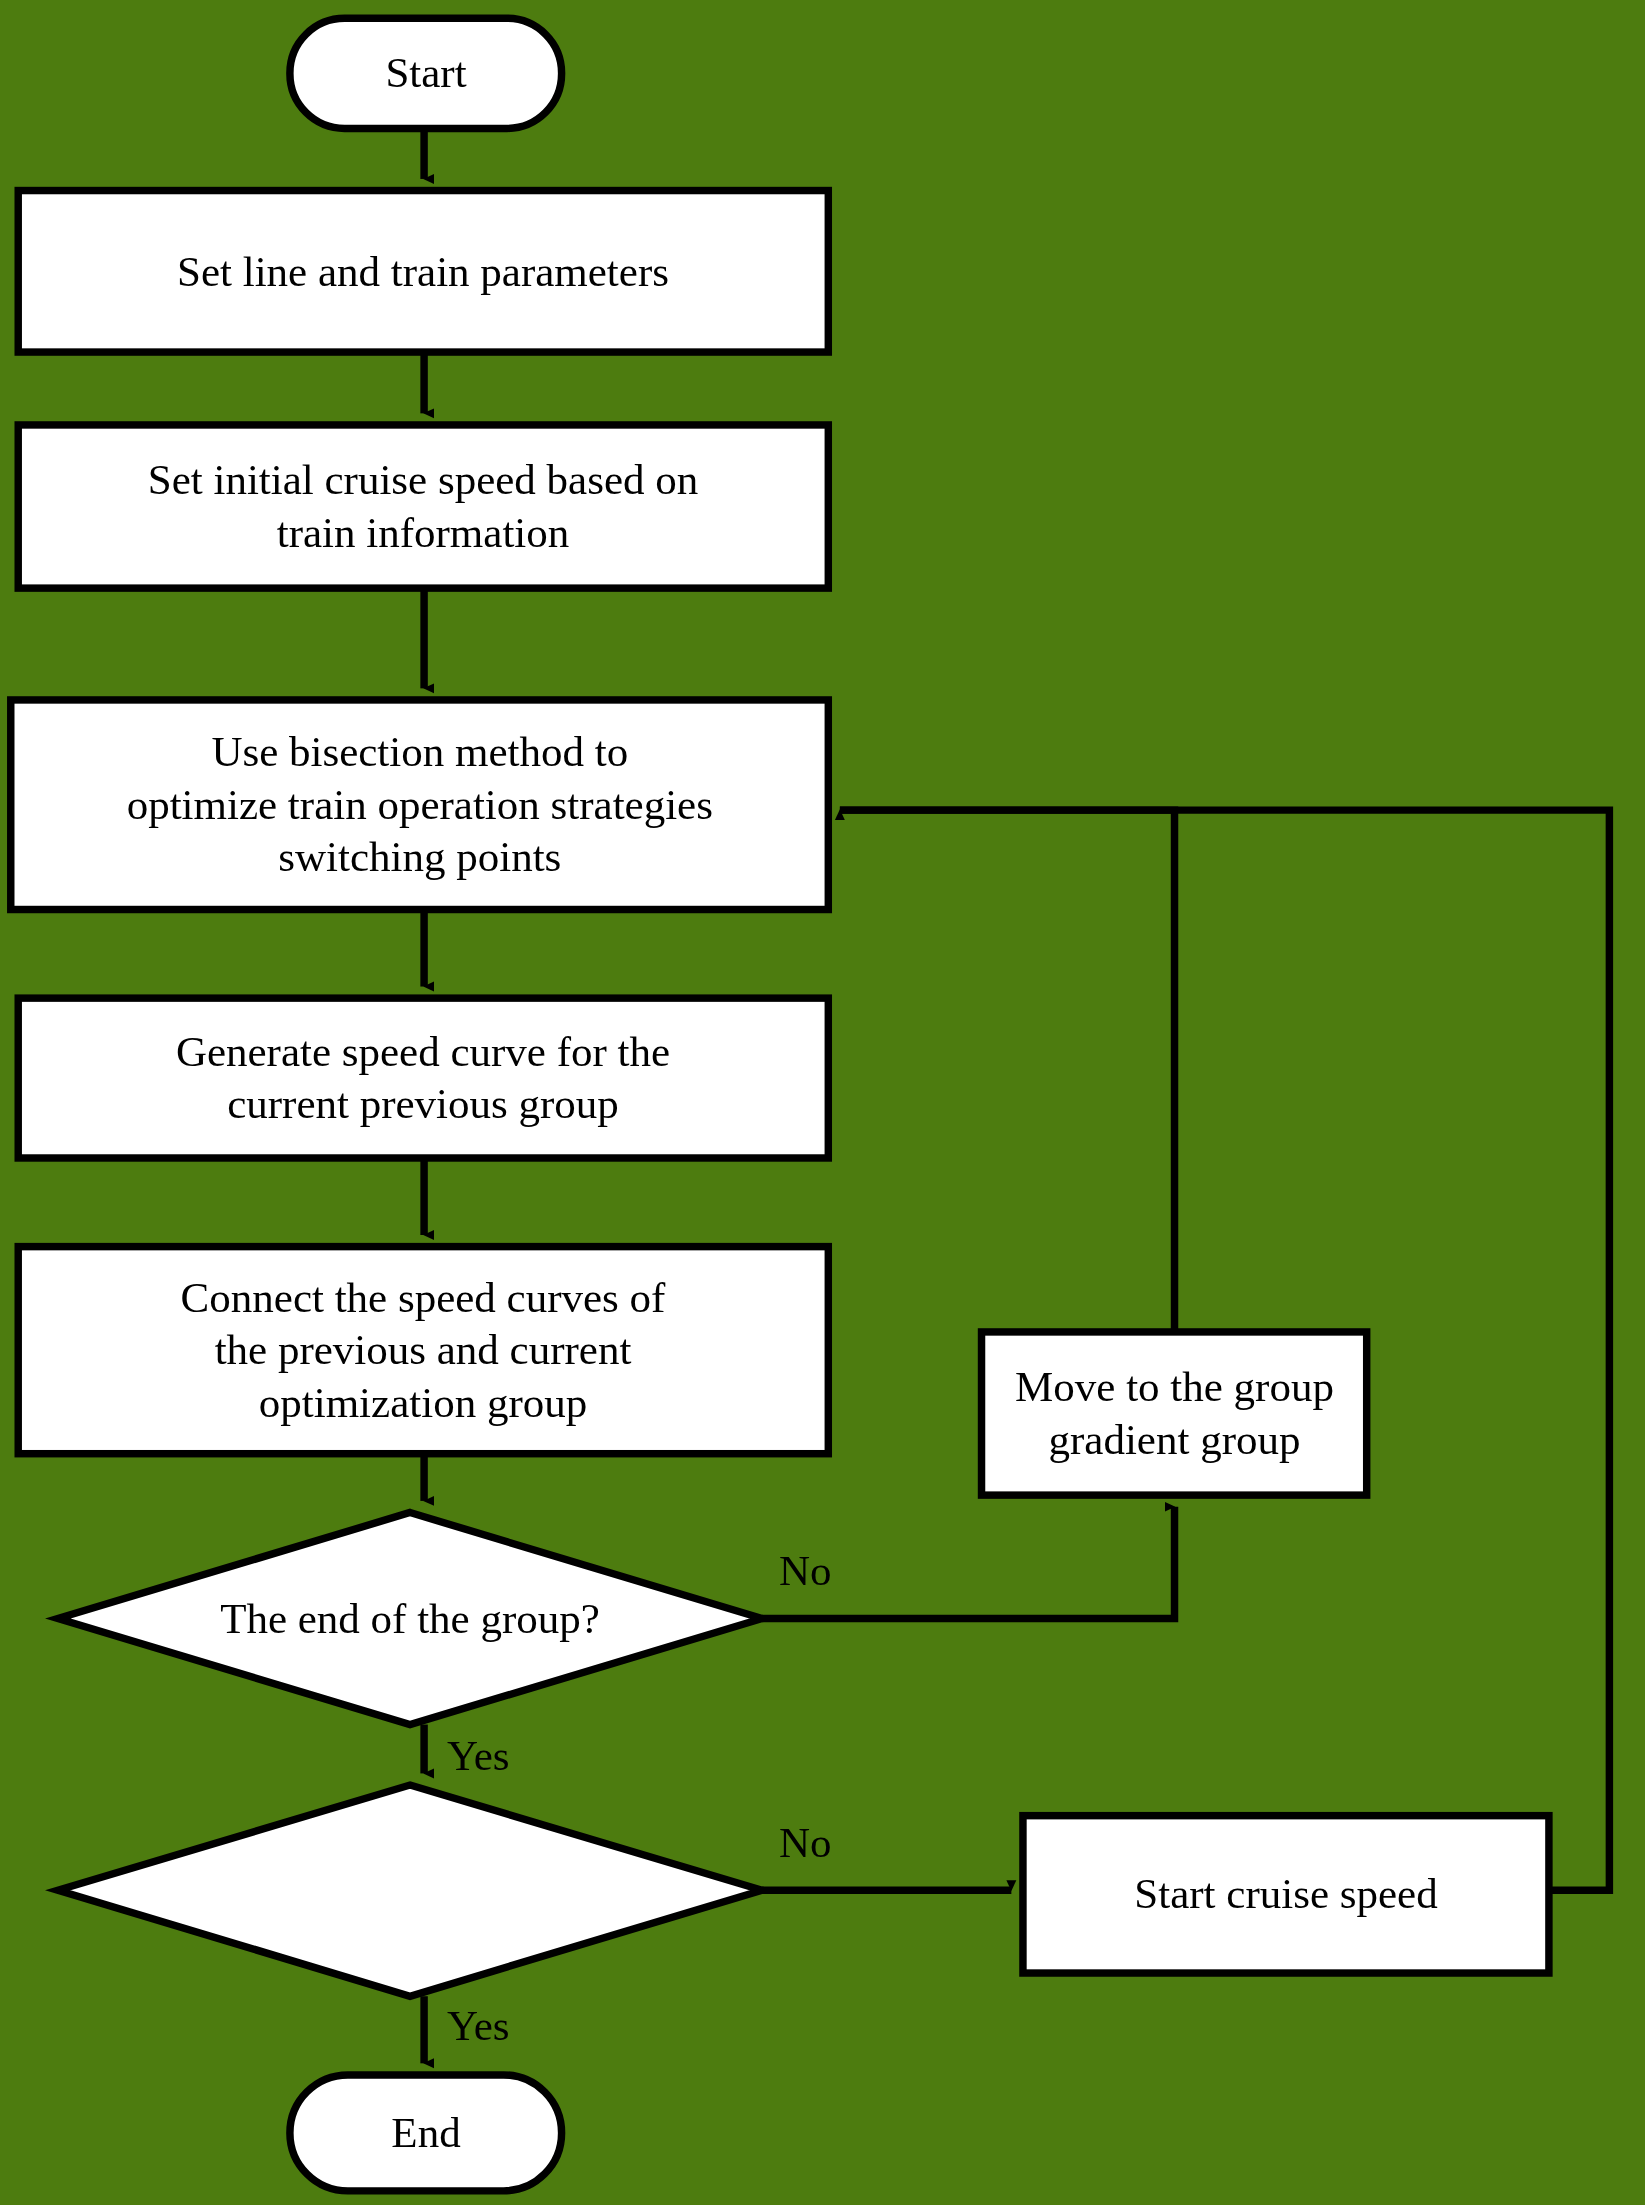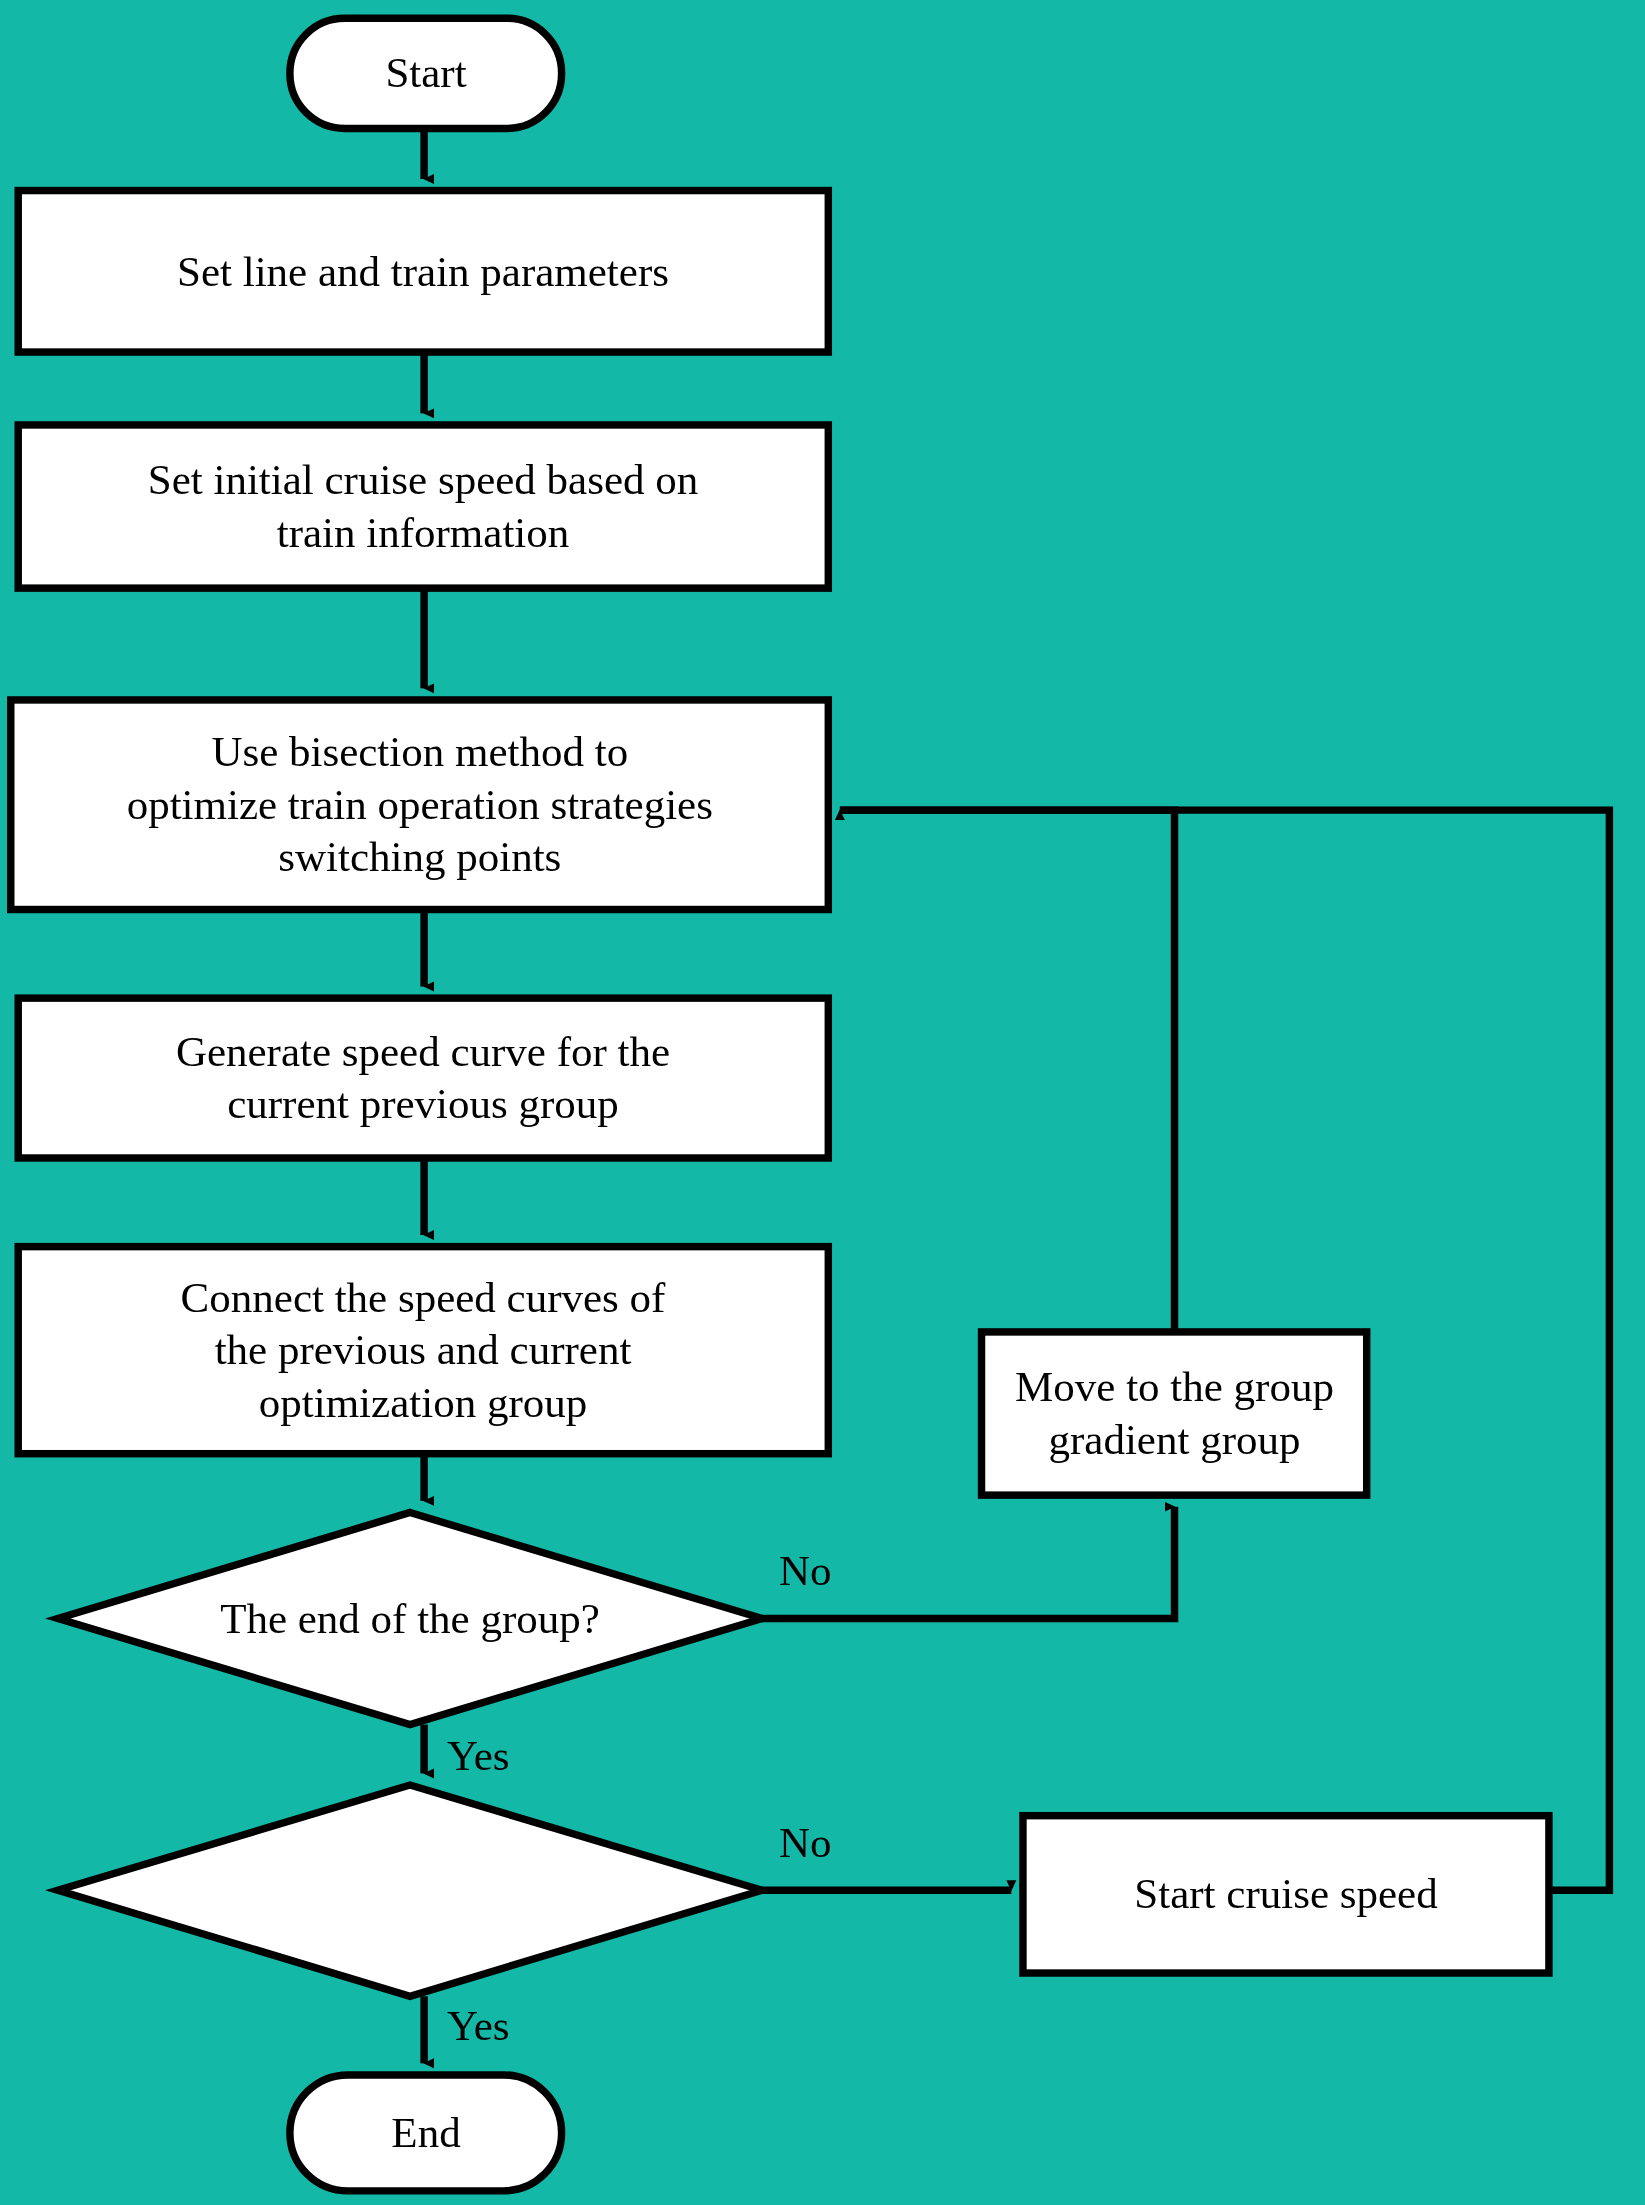--- a/index.html
+++ b/index.html
@@ -8,21 +8,21 @@
     padding: 0;
     background: #ffffff;
   }
   body {
     font-family: "Liberation Serif", "DejaVu Serif", serif;
   }
   #flow-root {
     position: relative;
     width: 1645px;
     height: 2205px;
-    background: #14b8a6;
+    background: #4d7c0f;
     overflow: hidden;
   }
   #flow-svg {
     position: absolute;
     left: 0;
     top: 0;
     width: 1645px;
     height: 2205px;
   }
   .node-label {

